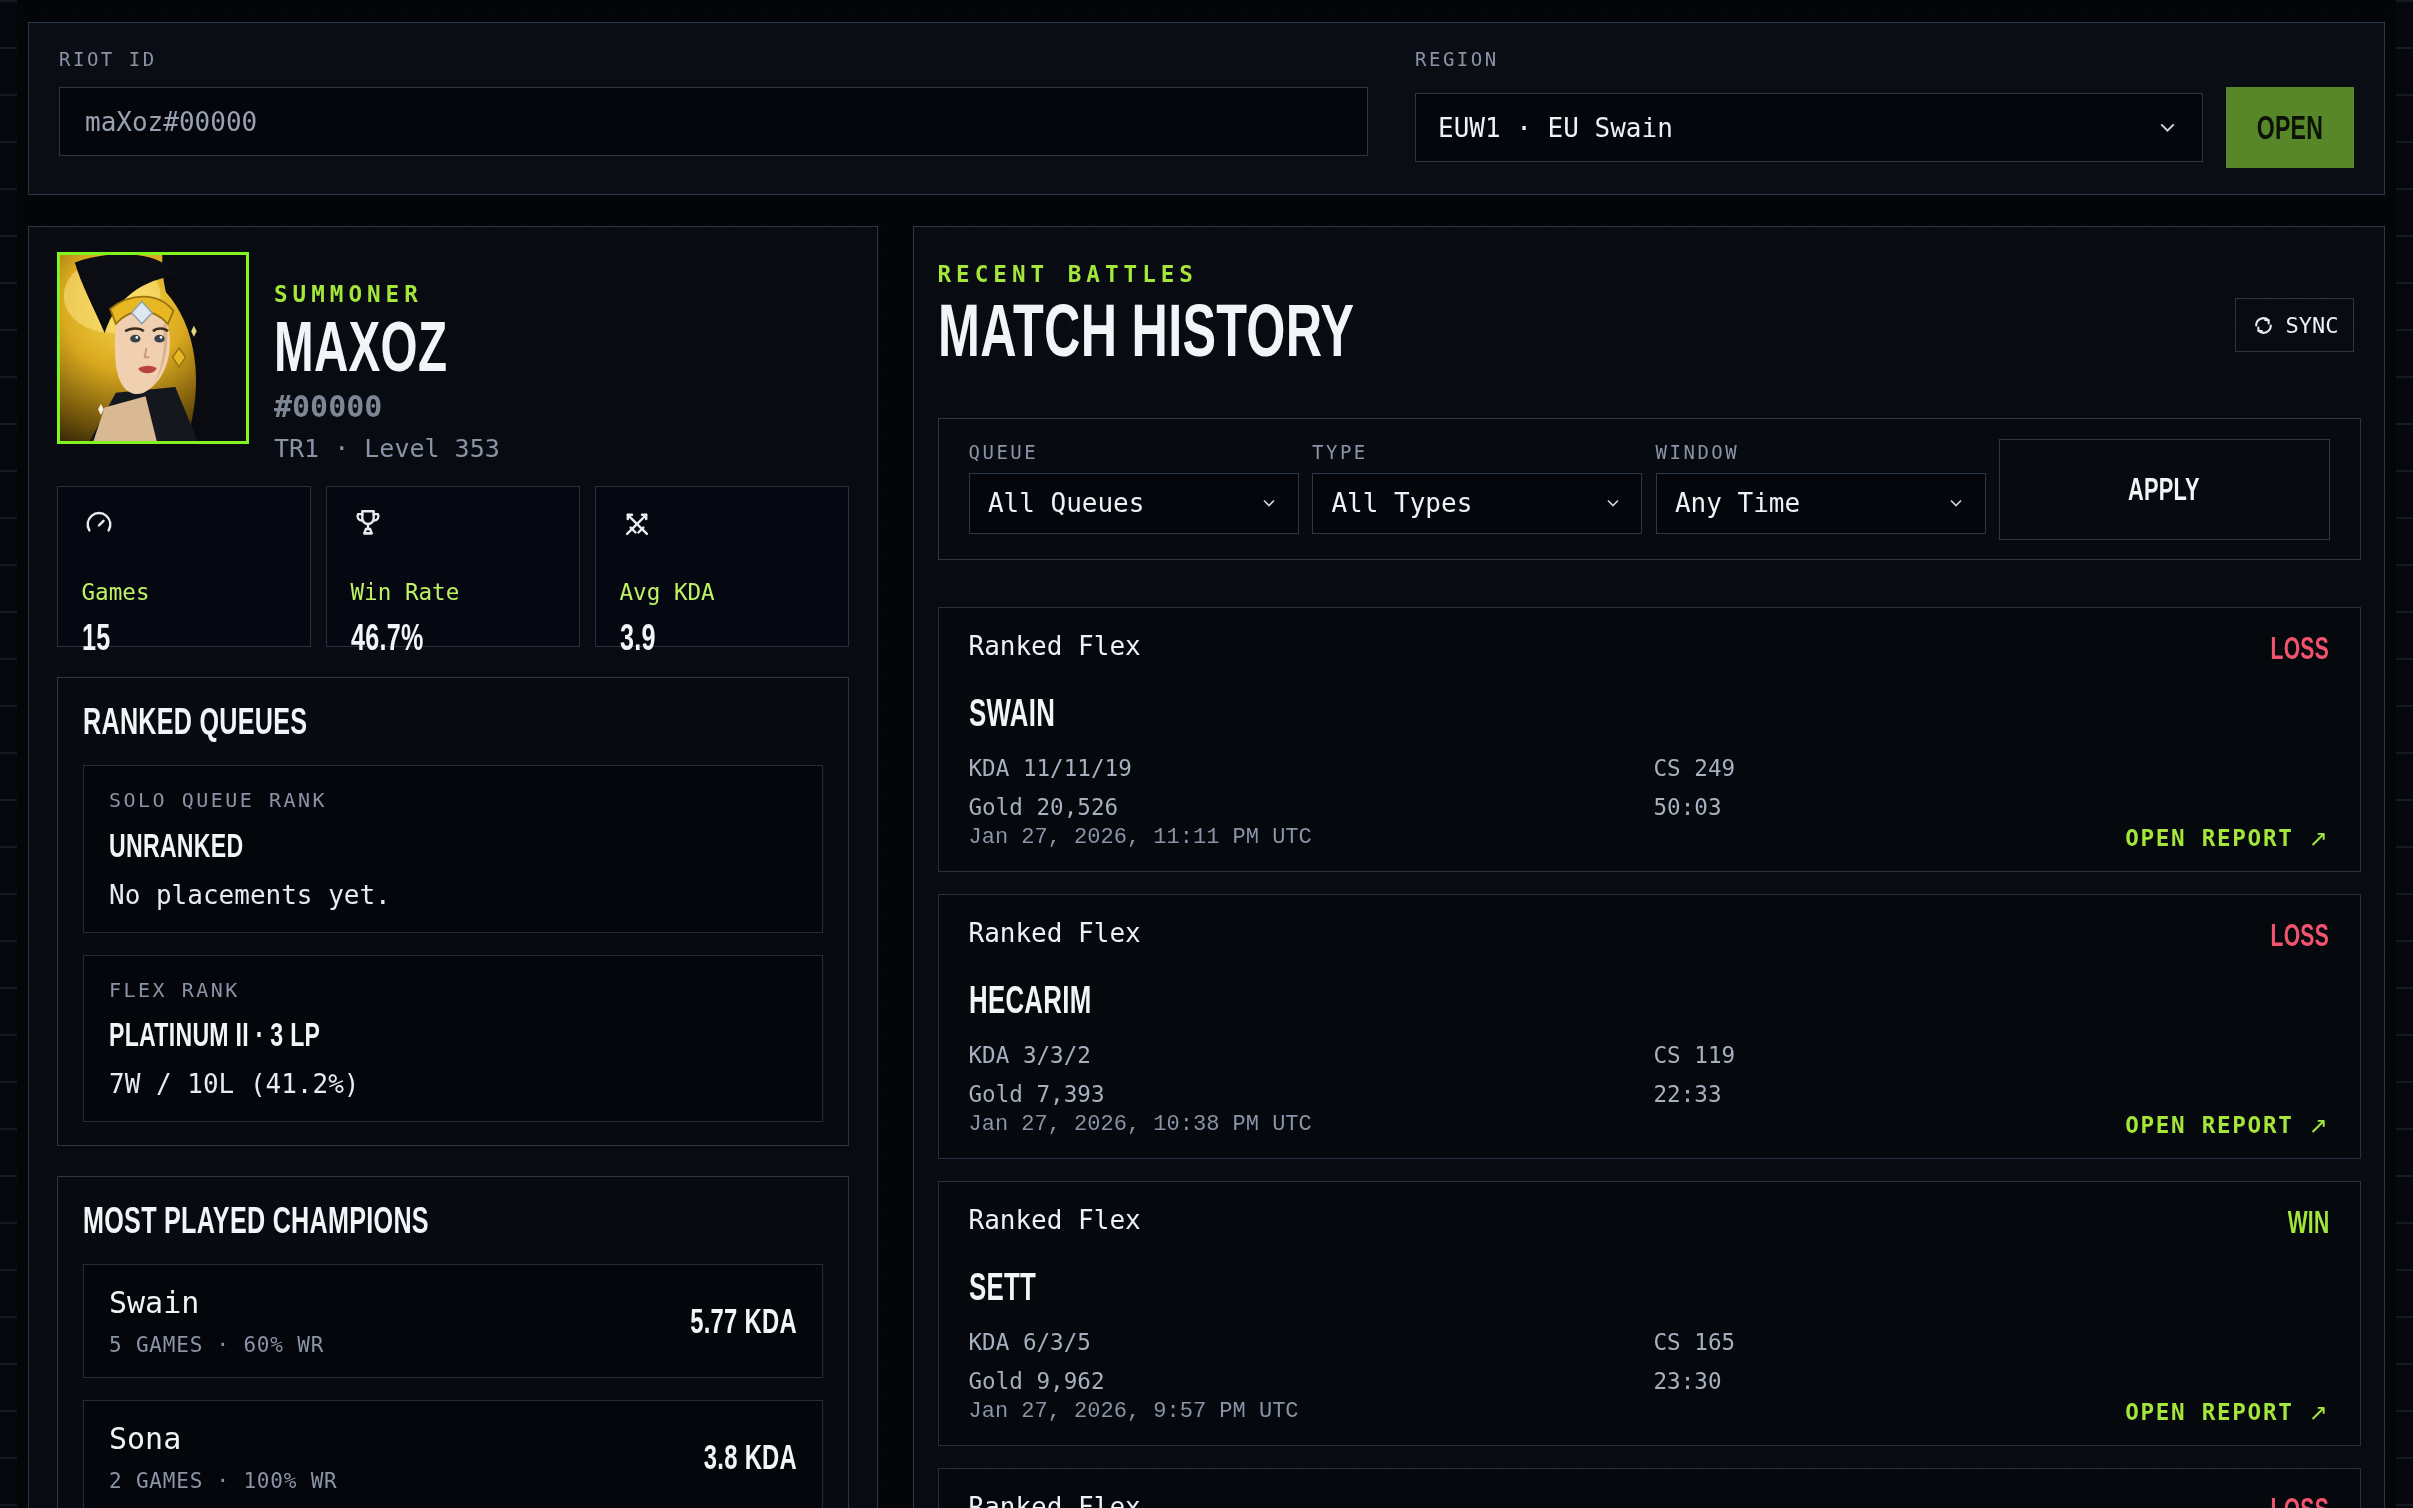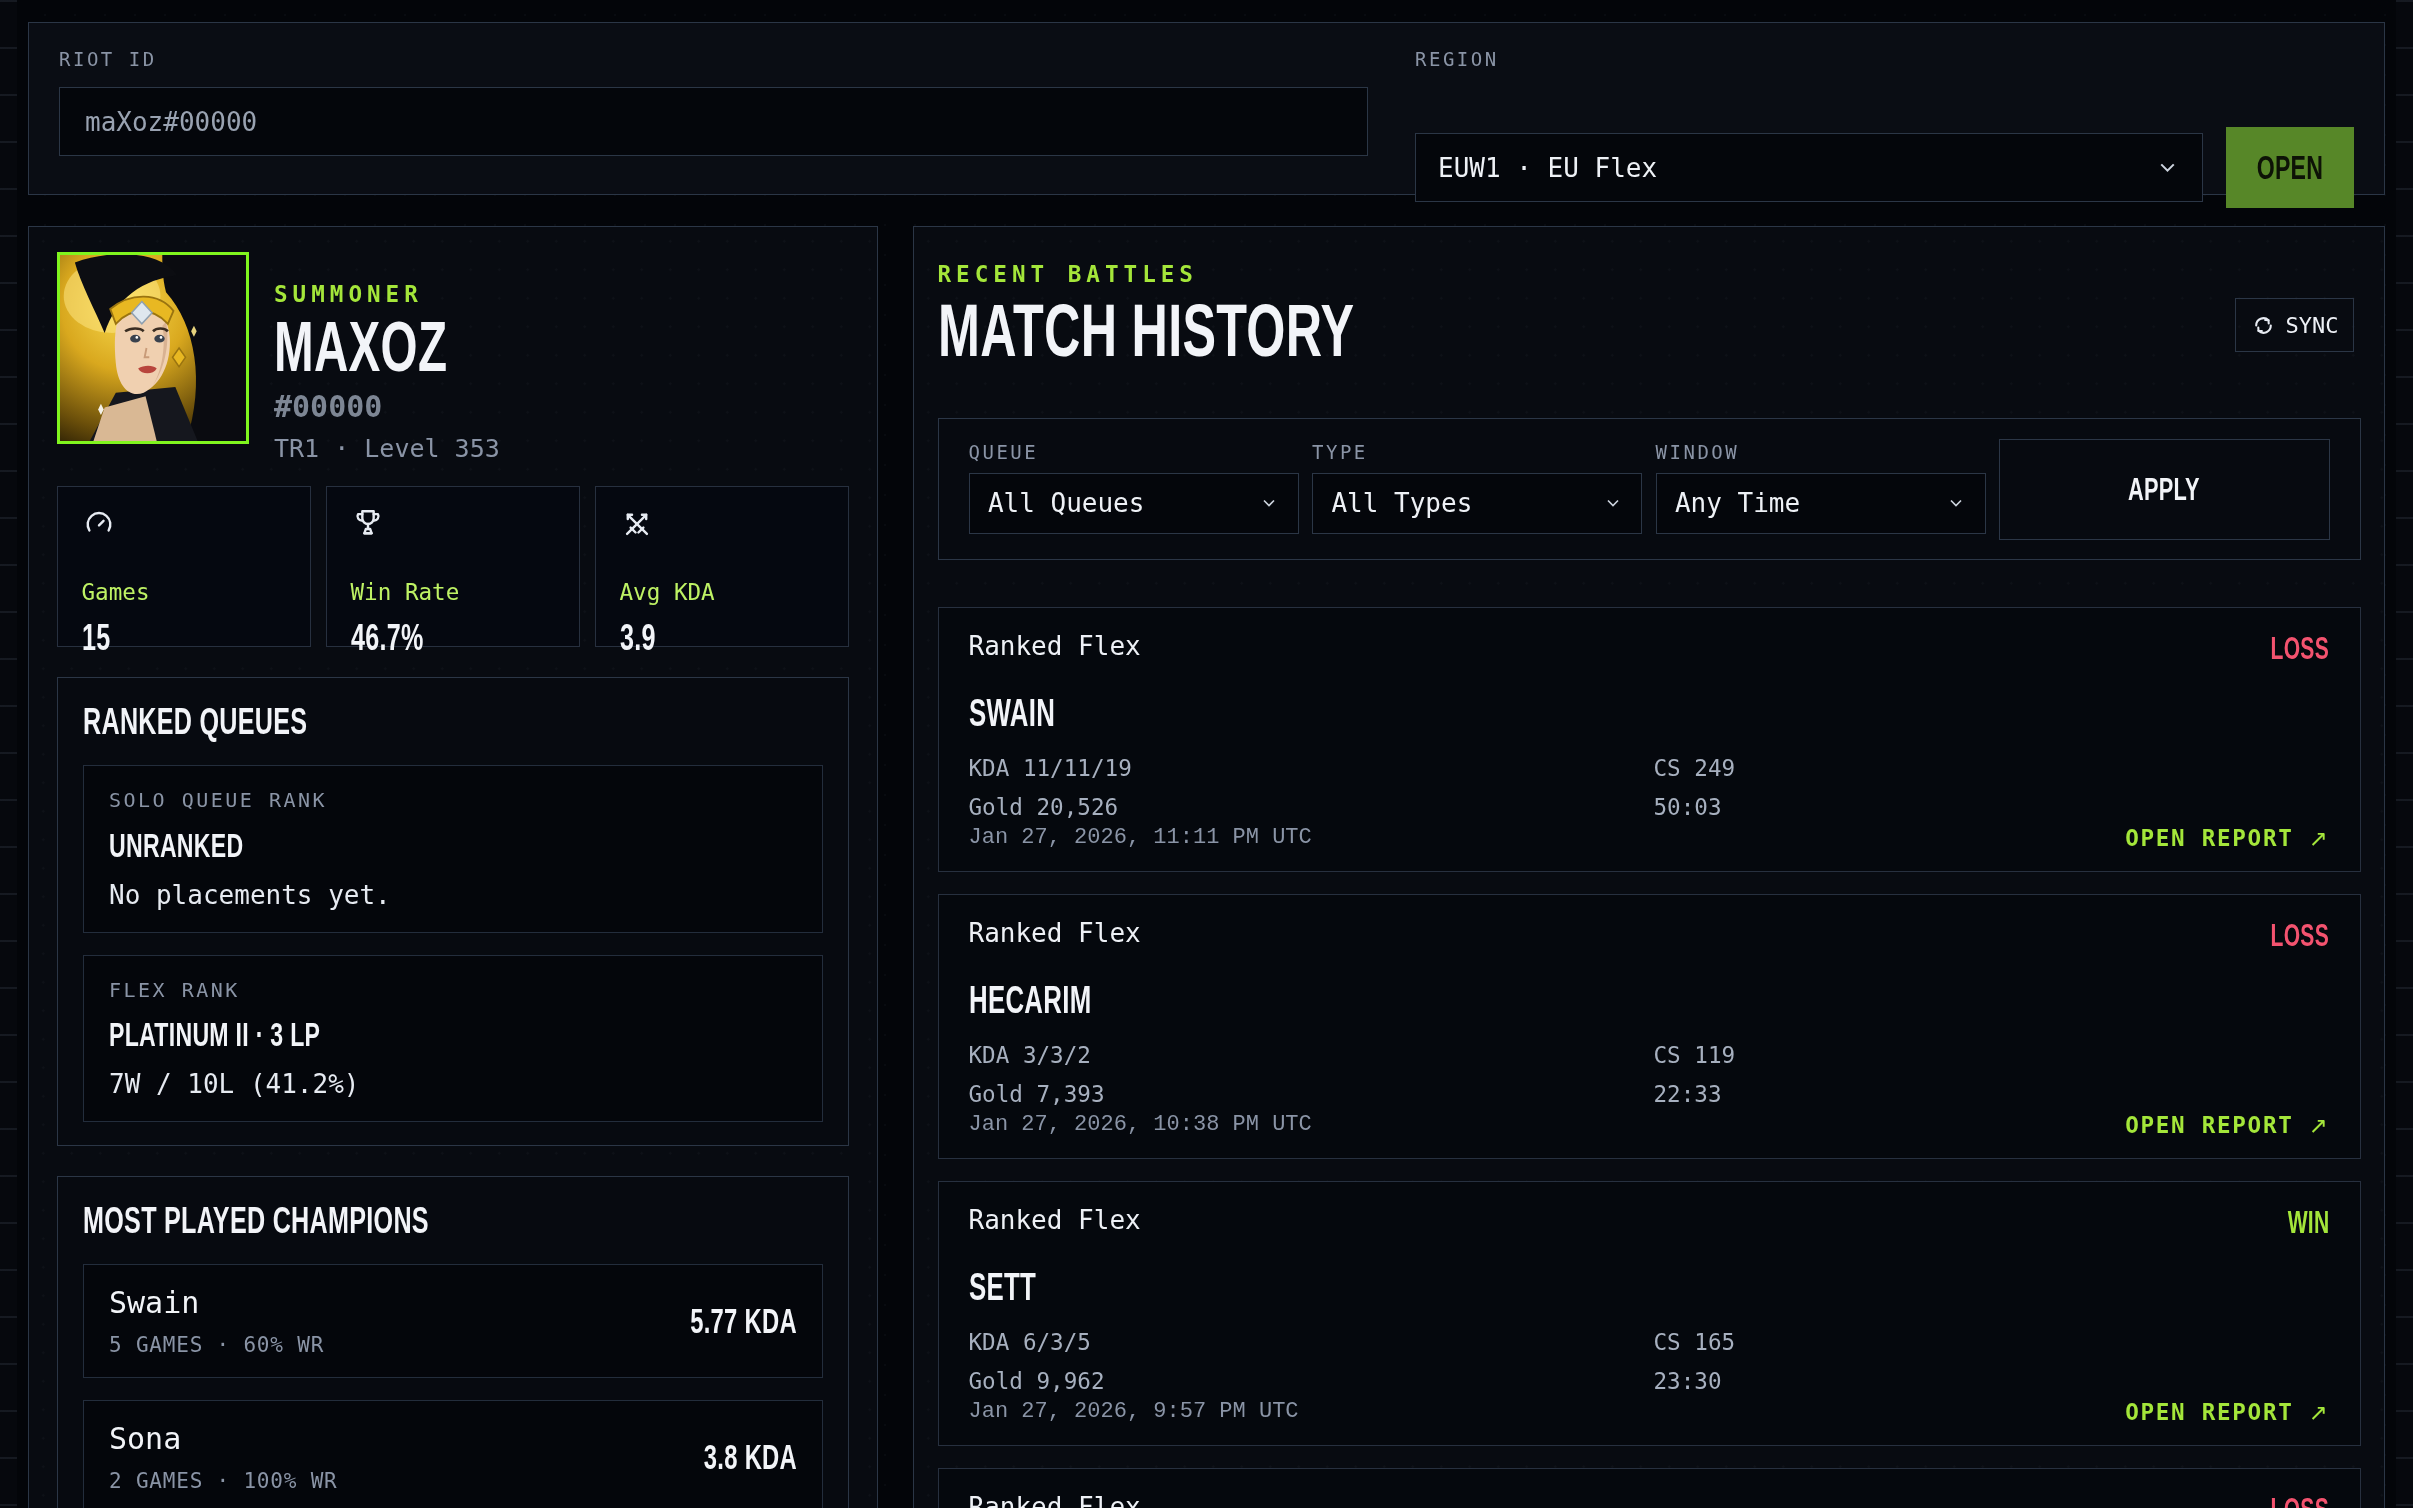--- a/index.html
+++ b/index.html
@@ -24,21 +24,21 @@
   .cond.center{transform-origin:50% 50%;}
 
   .label{font-size:19px;color:#8a94a6;letter-spacing:2.5px;}
 
   
   .topbar{left:28px;top:22px;right:28px;height:173px;background:#0a0d14;display:flex;
           padding:25px 30px;gap:47px;align-items:flex-start;}
   .fgroup{display:flex;flex-direction:column;}
   .fgroup .ctl-row{display:flex;align-items:center;margin-top:17px;}
   .riot-group{flex:1;}
-  .region-group{width:939px;gap:40px;}
+  .region-group{width:939px;}
   .tb-input{height:69px;box-sizing:border-box;border:1.7px solid #2b3646;background:#04060b;
     color:#99a2b1;font-family:"DejaVu Sans Mono","Liberation Mono",monospace;font-size:26px;
     padding:0 25px;width:100%;outline:none;}
   .select{height:69px;box-sizing:border-box;border:1.7px solid #2b3646;background:#04060b;
     display:flex;align-items:center;justify-content:space-between;padding:0 22px;font-size:26px;color:#eef1f6;}
   .region-select{flex:1;}
   .chev{width:25px;height:25px;stroke:#cdd4df;fill:none;stroke-width:2;}
   .open-btn{width:128px;height:81px;margin-left:23.5px;background:#578728;border:none;
     display:flex;align-items:center;justify-content:center;cursor:pointer;}
   .open-btn .cond{font-size:34px;color:#0d1206;}
@@ -118,21 +118,21 @@
     <div class="fgroup riot-group">
       <div class="label">RIOT ID</div>
       <div class="ctl-row">
         <input class="tb-input" type="text" value="maXoz#00000" style="">
       </div>
     </div>
     <div class="fgroup region-group">
       <div class="label">REGION</div>
       <div class="ctl-row">
         <div class="select region-select">
-          <span>EUW1 · EU Flex</span>
+          <span>EUW1 · EU Swain</span>
           <svg class="chev" viewBox="0 0 24 24">
               <polyline points="6,9 12,15 18,9"></polyline>
             </svg>
         </div>
         <button class="open-btn">
           <span class="cond center">OPEN</span>
         </button>
       </div>
     </div>
   </div>

